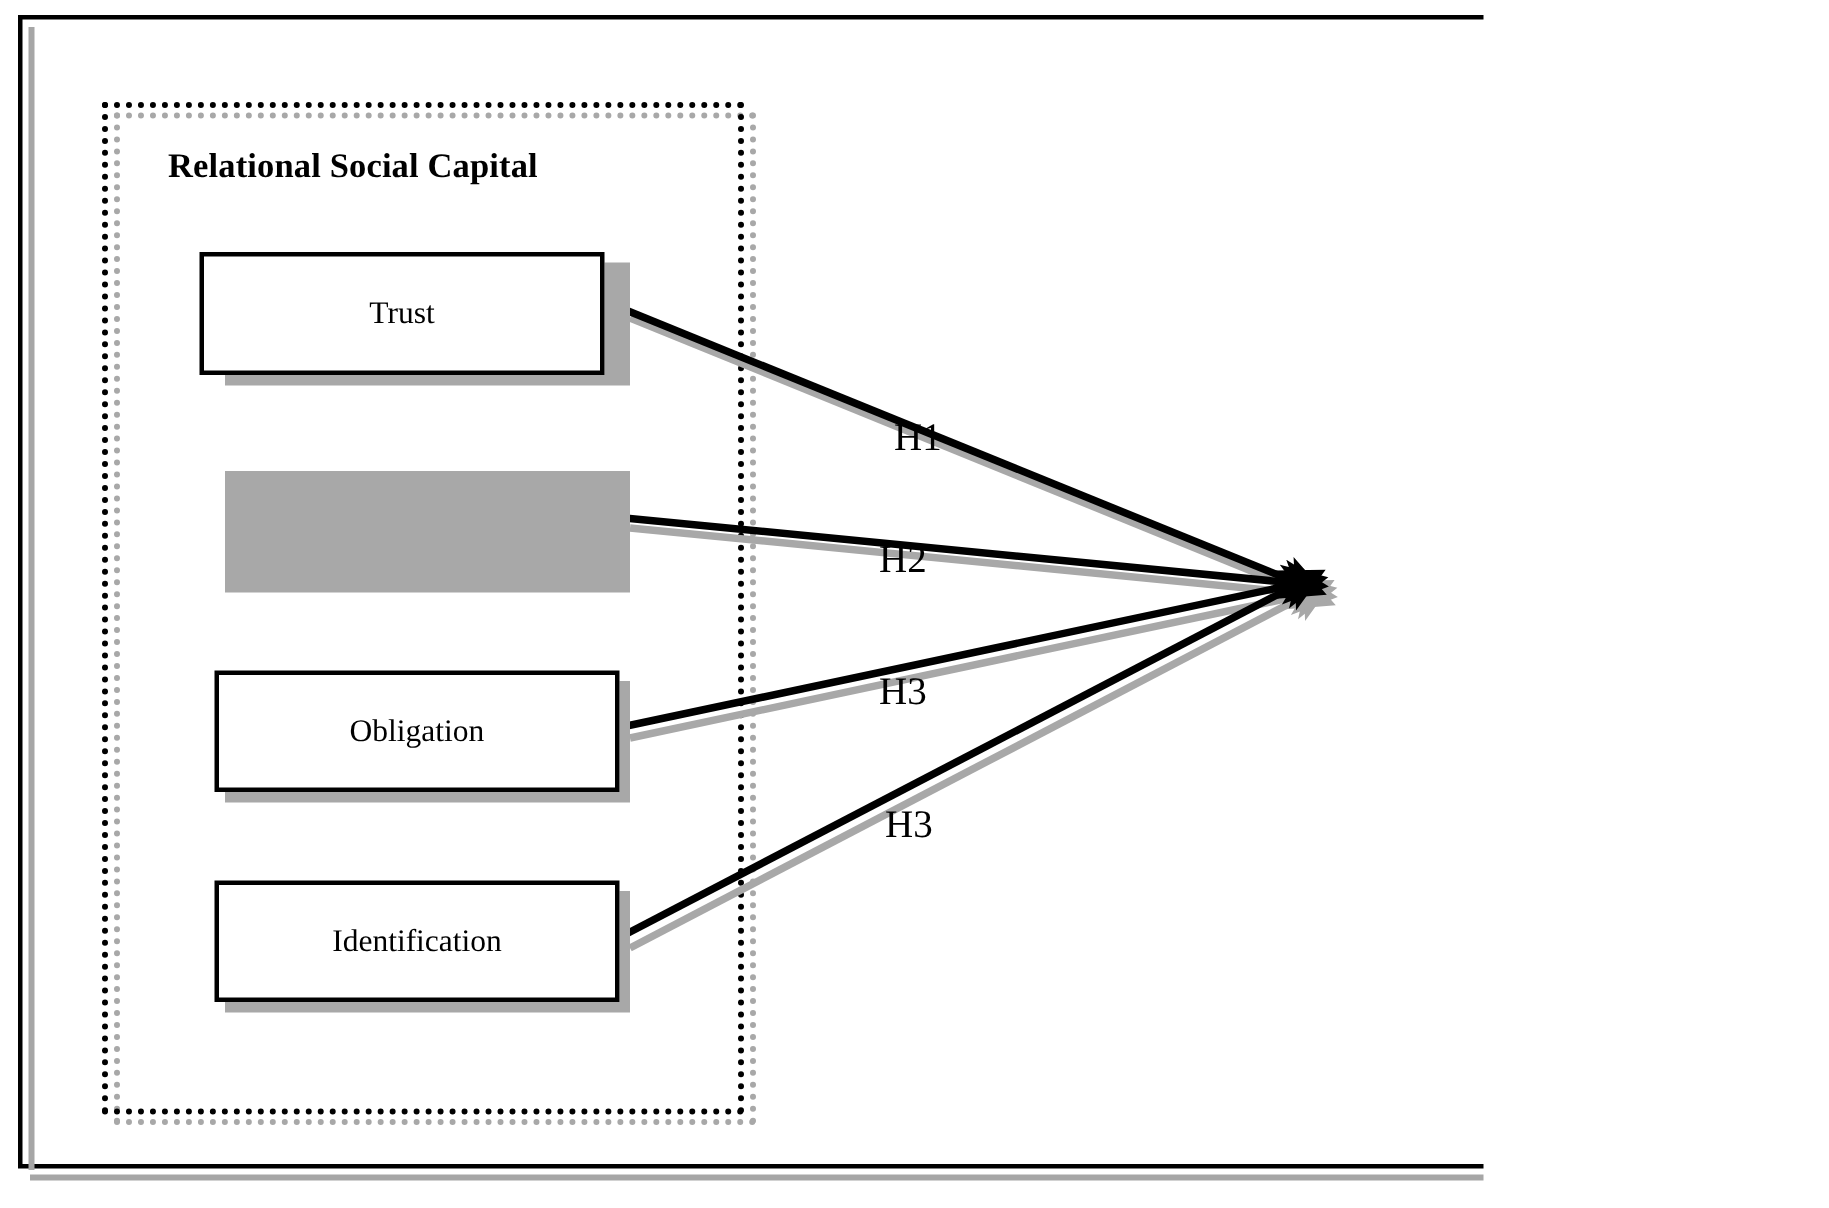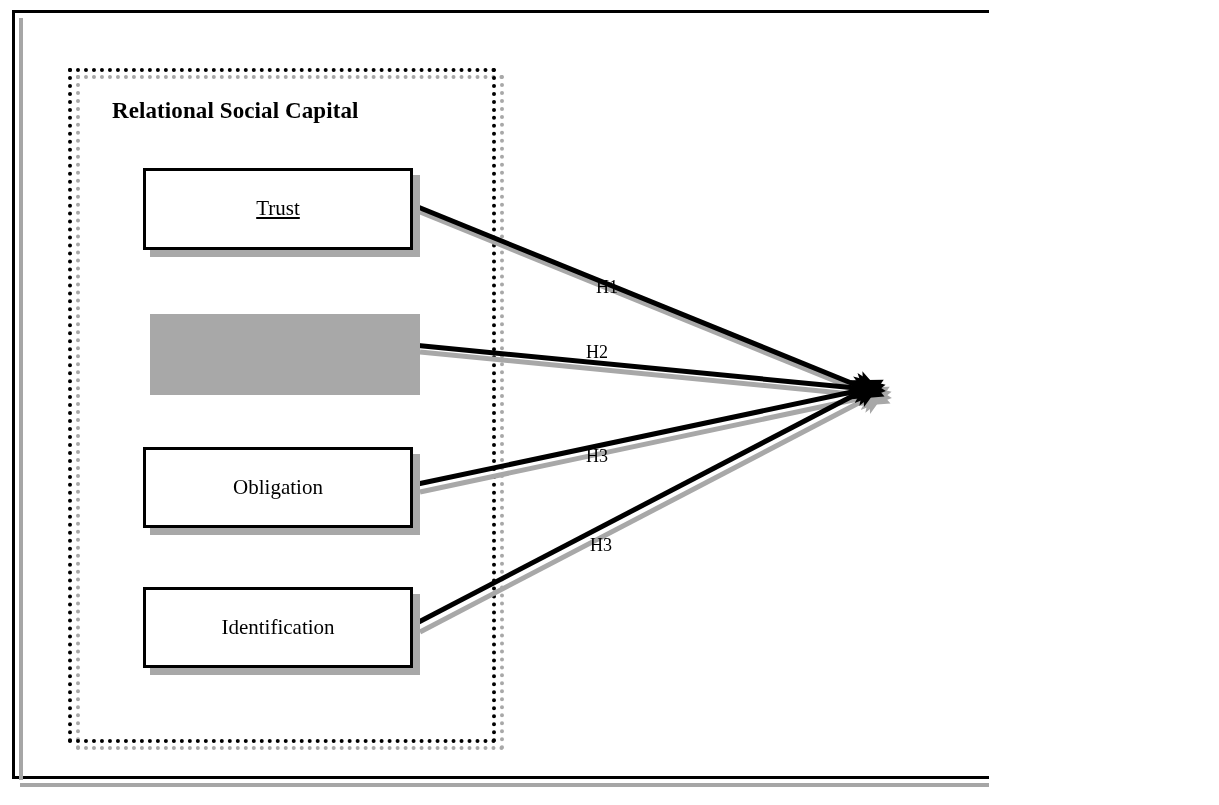--- a/index.html
+++ b/index.html
@@ -112,21 +112,21 @@
     color: #000000;
     z-index: 7;
   }
   .node-shadow {
     position: absolute;
     background: #a8a8a8;
     z-index: 6;
   }
 
   
-  #box-trust          { left: 143px; top: 168px; width: 270px; height: 82px; text-decoration: underline; }
+  #box-trust          { left: 133px; top: 168px; width: 270px; height: 82px; }
   #shadow-trust       { left: 150px; top: 175px; width: 270px; height: 82px; }
   #box-norms          { left: 143px; top: 307px; width: 270px; height: 81px; }
   #shadow-norms       { left: 150px; top: 314px; width: 270px; height: 81px; }
   #box-obligation     { left: 143px; top: 447px; width: 270px; height: 81px; }
   #shadow-obligation  { left: 150px; top: 454px; width: 270px; height: 81px; }
   #box-identification { left: 143px; top: 587px; width: 270px; height: 81px; }
   #shadow-identification { left: 150px; top: 594px; width: 270px; height: 81px; }
 
   
   #box-innovation {
@@ -141,27 +141,27 @@
     left: 0; top: 0;
     width: 1219px;
     height: 805px;
     z-index: 5;
     pointer-events: none;
   }
 
   
   .hyp-label {
     position: absolute;
-    font-size: 18px;
+    font-size: 26px;
     color: #000000;
     z-index: 6;
     white-space: nowrap;
   }
   #label-h1 { left: 596px; top: 277px; }
-  #label-h2 { left: 586px; top: 342px; }
+  #label-h2 { left: 586px; top: 358px; }
   #label-h3a { left: 586px; top: 446px; }
   #label-h3b { left: 590px; top: 535px; }
 </style>
 </head>
 <body>
 
 <div id="canvas">
 
   <div id="outer-frame-shadow-right"></div>
   <div id="outer-frame-shadow-bottom"></div>

